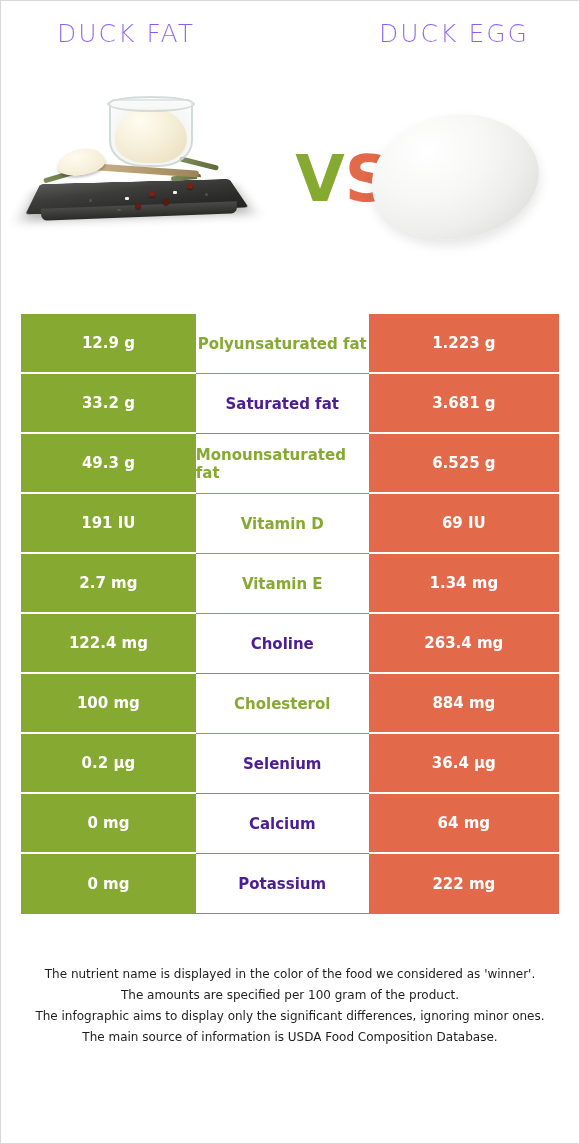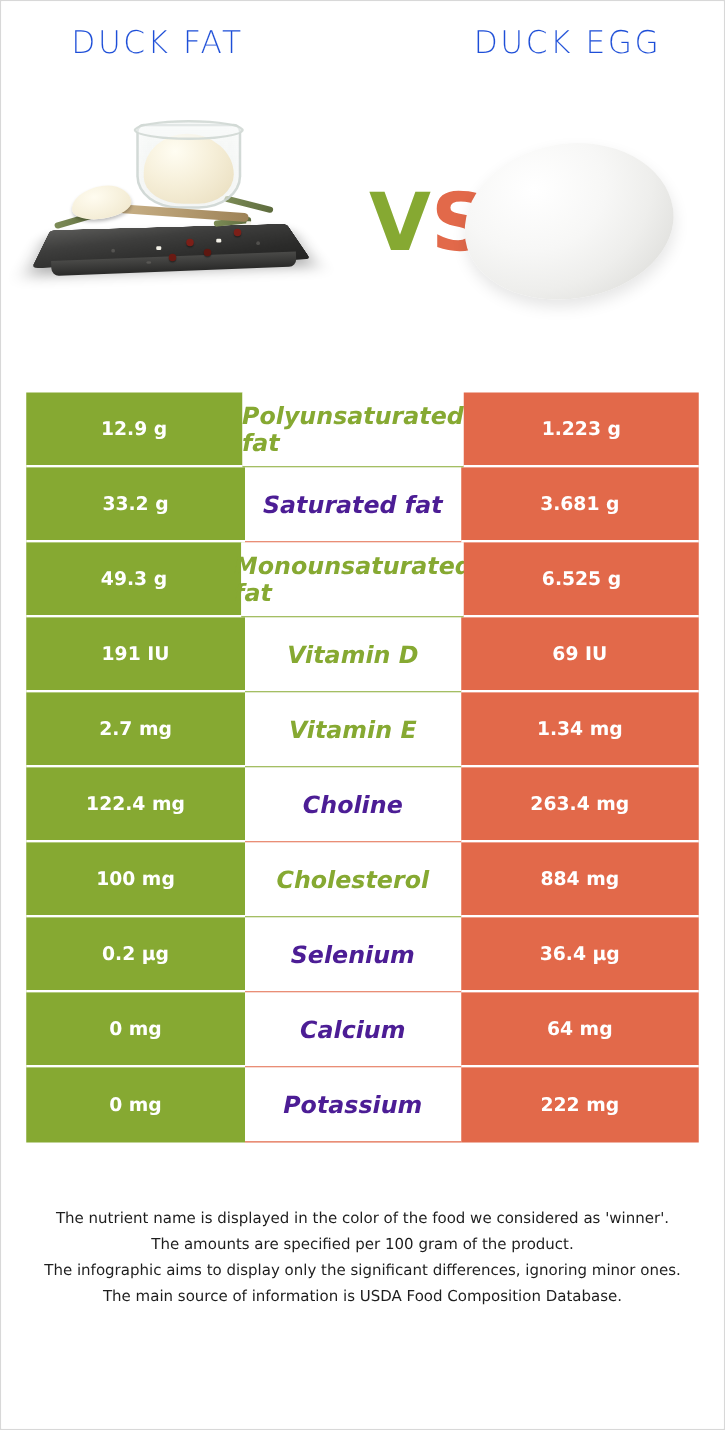--- a/index.html
+++ b/index.html
@@ -29,21 +29,21 @@
     top: 18px;
     left: 0;
     width: 578px;
     height: 42px;
   }
   .title {
     position: absolute;
     top: 0;
     font-size: 25px;
     letter-spacing: 2.0px;
-    color: #1d4ed8;
+    color: #8b5cf6;
     font-weight: 300;
     text-transform: uppercase;
     font-family: "DejaVu Sans", sans-serif;
     -webkit-text-stroke: 0.1px #ffffff;
     white-space: nowrap;
   }
   .title-left  { left: 0;   width: 250px; text-align: center; }
   .title-right { left: 328px; width: 250px; text-align: center; }
 
   
@@ -228,22 +228,21 @@
   .cell-left {
     width: 180px;
     background: #86A932;
     color: #ffffff;
     border-bottom: 2px solid #ffffff;
   }
   .cell-mid {
     width: 178px;
     background: #ffffff;
     font-weight: 700;
-    font-size: 19px;
-    font-style: italic;
+    font-size: 15px;
   }
   .cell-right {
     width: 196px;
     background: #E2694A;
     color: #ffffff;
     border-bottom: 2px solid #ffffff;
   }
   .row:last-child .cell-left,
   .row:last-child .cell-right { border-bottom: none; }
 

